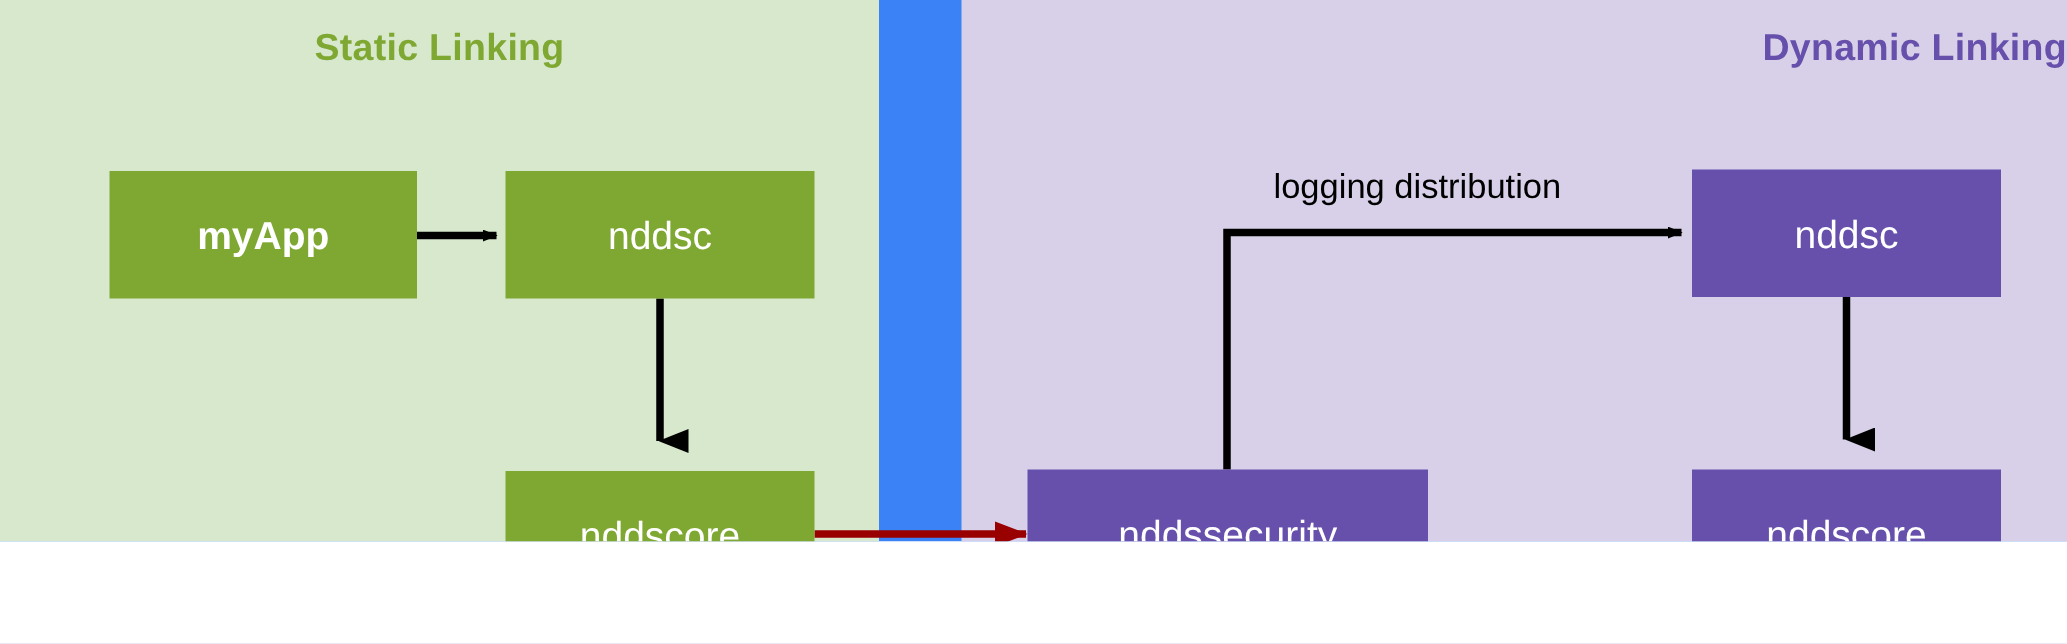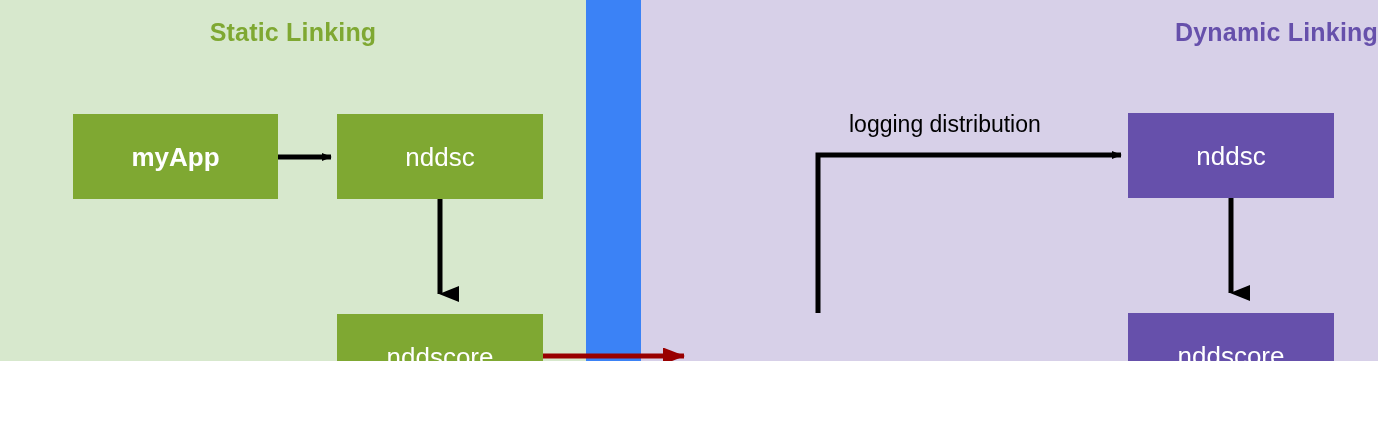--- a/index.html
+++ b/index.html
@@ -132,20 +132,23 @@
   </div>
 
   <div class="node green" id="node-nddsc-static">
     <span>nddsc</span>
   </div>
 
   <div class="node green" id="node-nddscore-static">
     <span>nddscore</span>
   </div>
 
+  <div class="node purple" id="node-nddssecurity">
+    <span>nddssecurity</span>
+  </div>
 
   <div class="node purple" id="node-nddsc-dyn">
     <span>nddsc</span>
   </div>
 
   <div class="node purple" id="node-nddscore-dyn">
     <span>nddscore</span>
   </div>
 
 </div>

